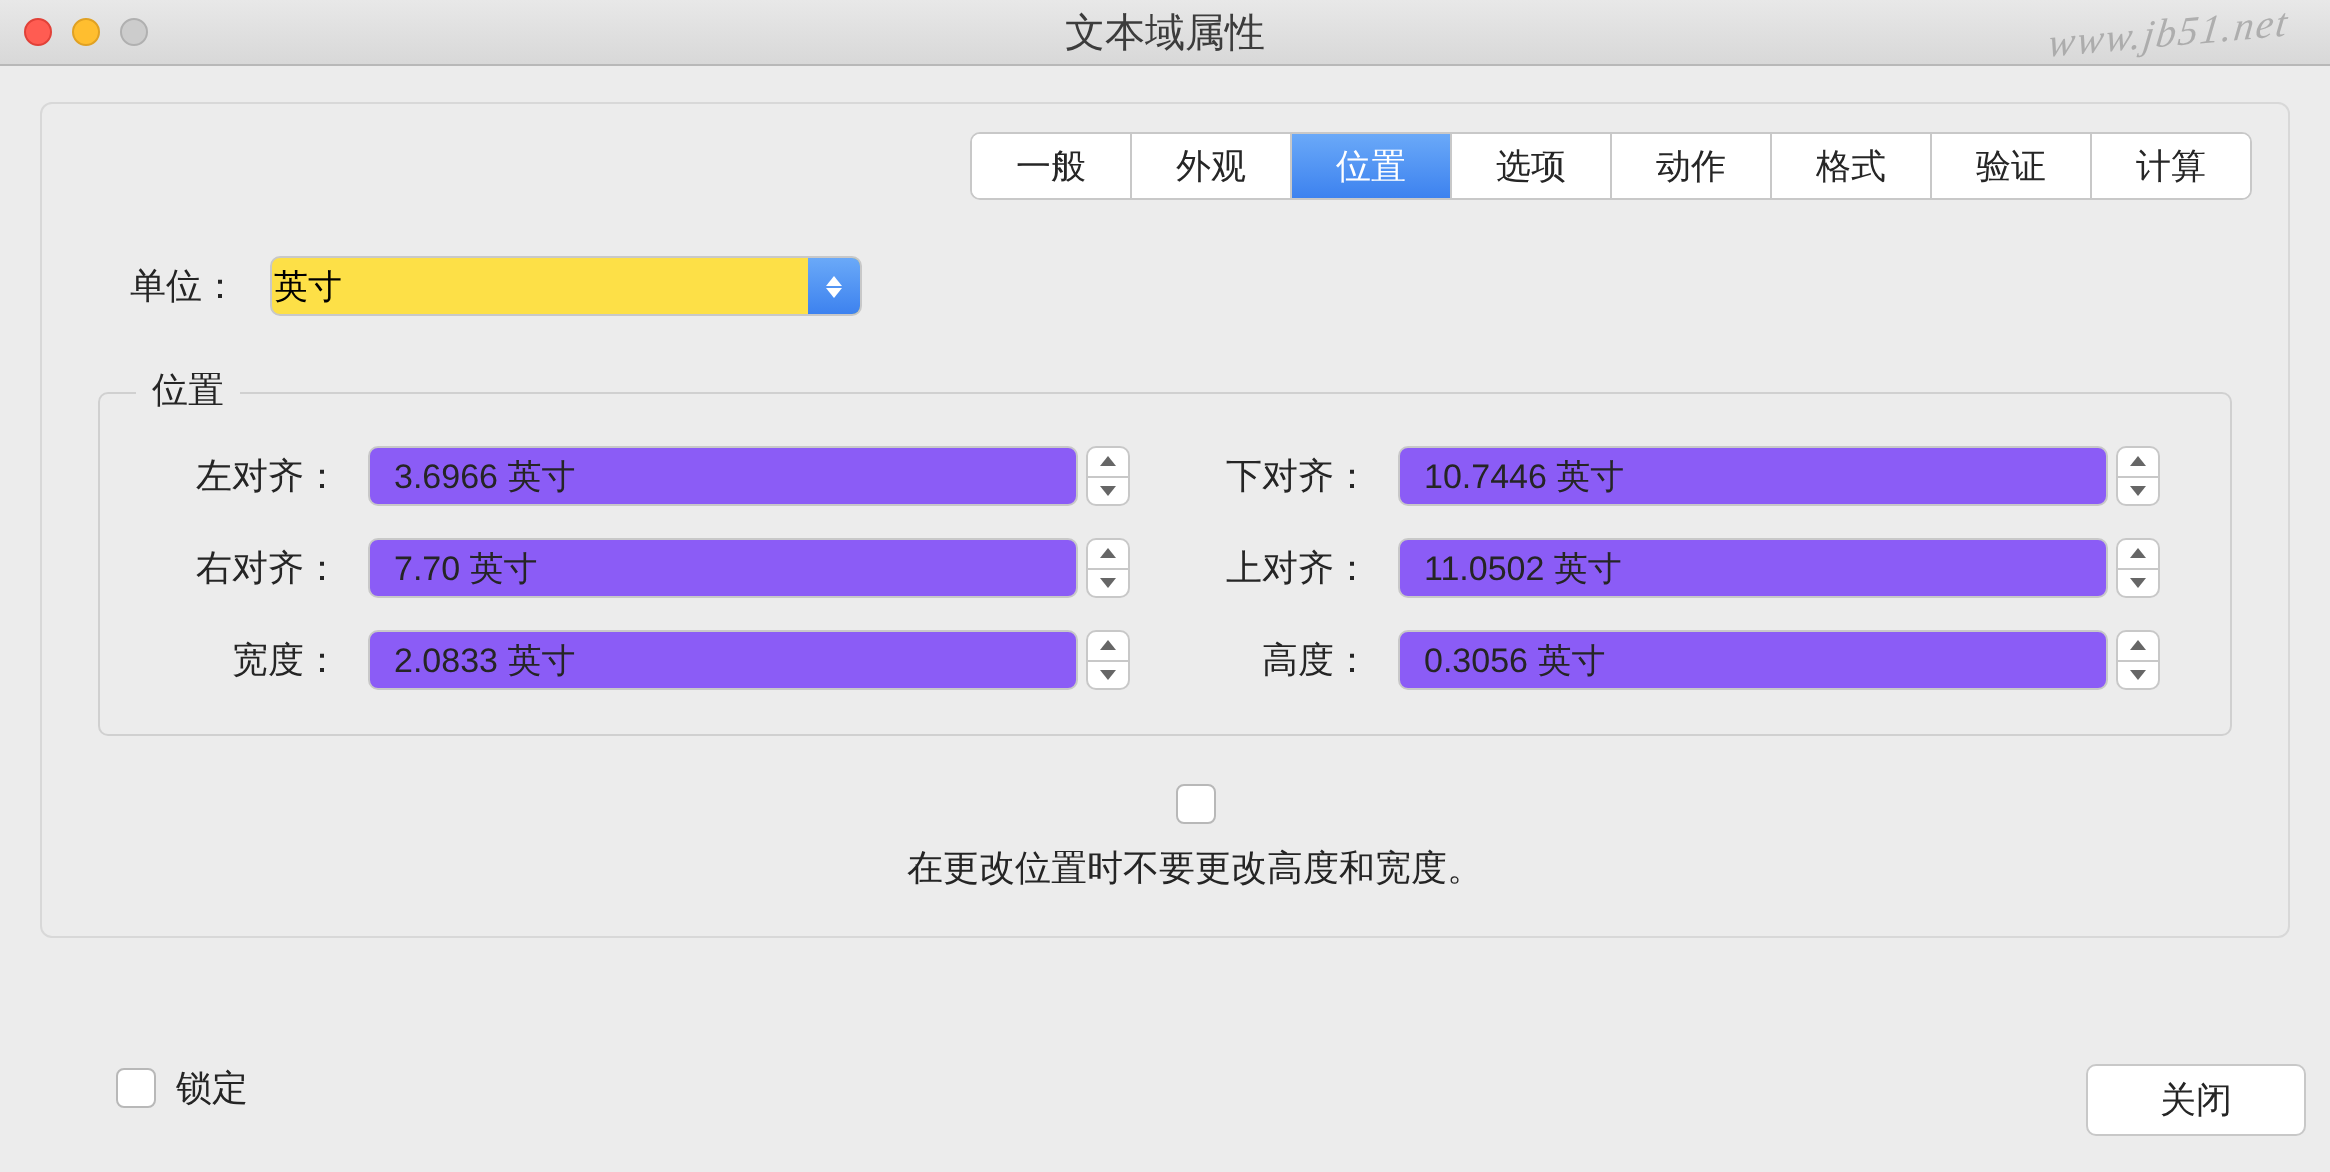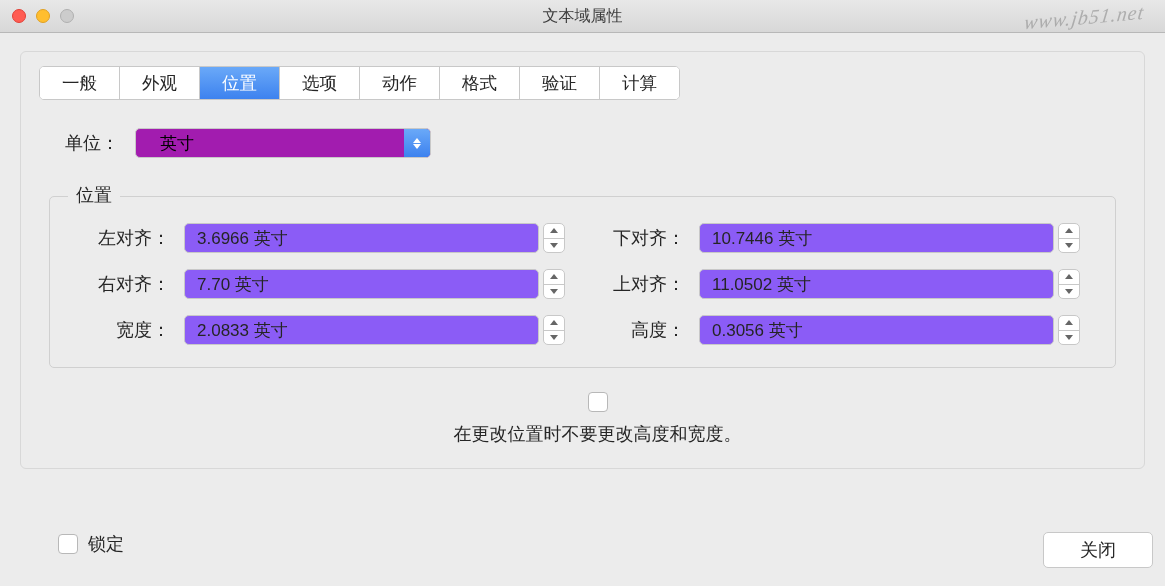--- a/index.html
+++ b/index.html
@@ -34,21 +34,21 @@
       border-radius: 50%;
     }
     .tl-close { background: #ff5c52; border: 0.5px solid #e14138; }
     .tl-min { background: #ffbe2f; border: 0.5px solid #e0a123; }
     .tl-max { background: #cccccc; border: 0.5px solid #b0b0b0; }
     .window-title {
       position: absolute;
       left: 0;
       right: 0;
       text-align: center;
-      font-size: 16px;
+      font-size: 20px;
       color: #3c3c3c;
       font-weight: 400;
     }
     .watermark {
       position: absolute;
       top: 6px;
       right: 20px;
       font-style: italic;
       font-family: cursive;
       font-size: 20px;
@@ -60,21 +60,21 @@
       padding: 18px 20px;
     }
     .main-panel {
       background: #ececec;
       border: 1px solid #d8d8d8;
       border-radius: 6px;
       padding: 14px 18px 22px 18px;
     }
     .tabs-row {
       display: flex;
-      justify-content: flex-start;
+      justify-content: flex-end;
       margin-bottom: 28px;
     }
     .tabs {
       display: flex;
       background: #fff;
       border: 1px solid #c8c8c8;
       border-radius: 5px;
       overflow: hidden;
     }
     .tab {
@@ -99,27 +99,27 @@
       margin-left: 26px;
     }
     .unit-label {
       font-size: 18px;
       color: #252525;
       width: 70px;
     }
     .select-wrap {
       width: 296px;
       height: 30px;
-      background: #a21caf;
+      background: #fde047;
       border: 1px solid #c8c8c8;
       border-radius: 5px;
       display: flex;
       align-items: center;
       position: relative;
-      padding-left: 24px;
+      padding-left: 1px;
       font-size: 17px;
     }
     .select-arrow {
       position: absolute;
       right: 0;
       top: 0;
       bottom: 0;
       width: 26px;
       background: linear-gradient(to bottom, #6aa9f8, #3d82ef);
       border-radius: 0 4px 4px 0;

